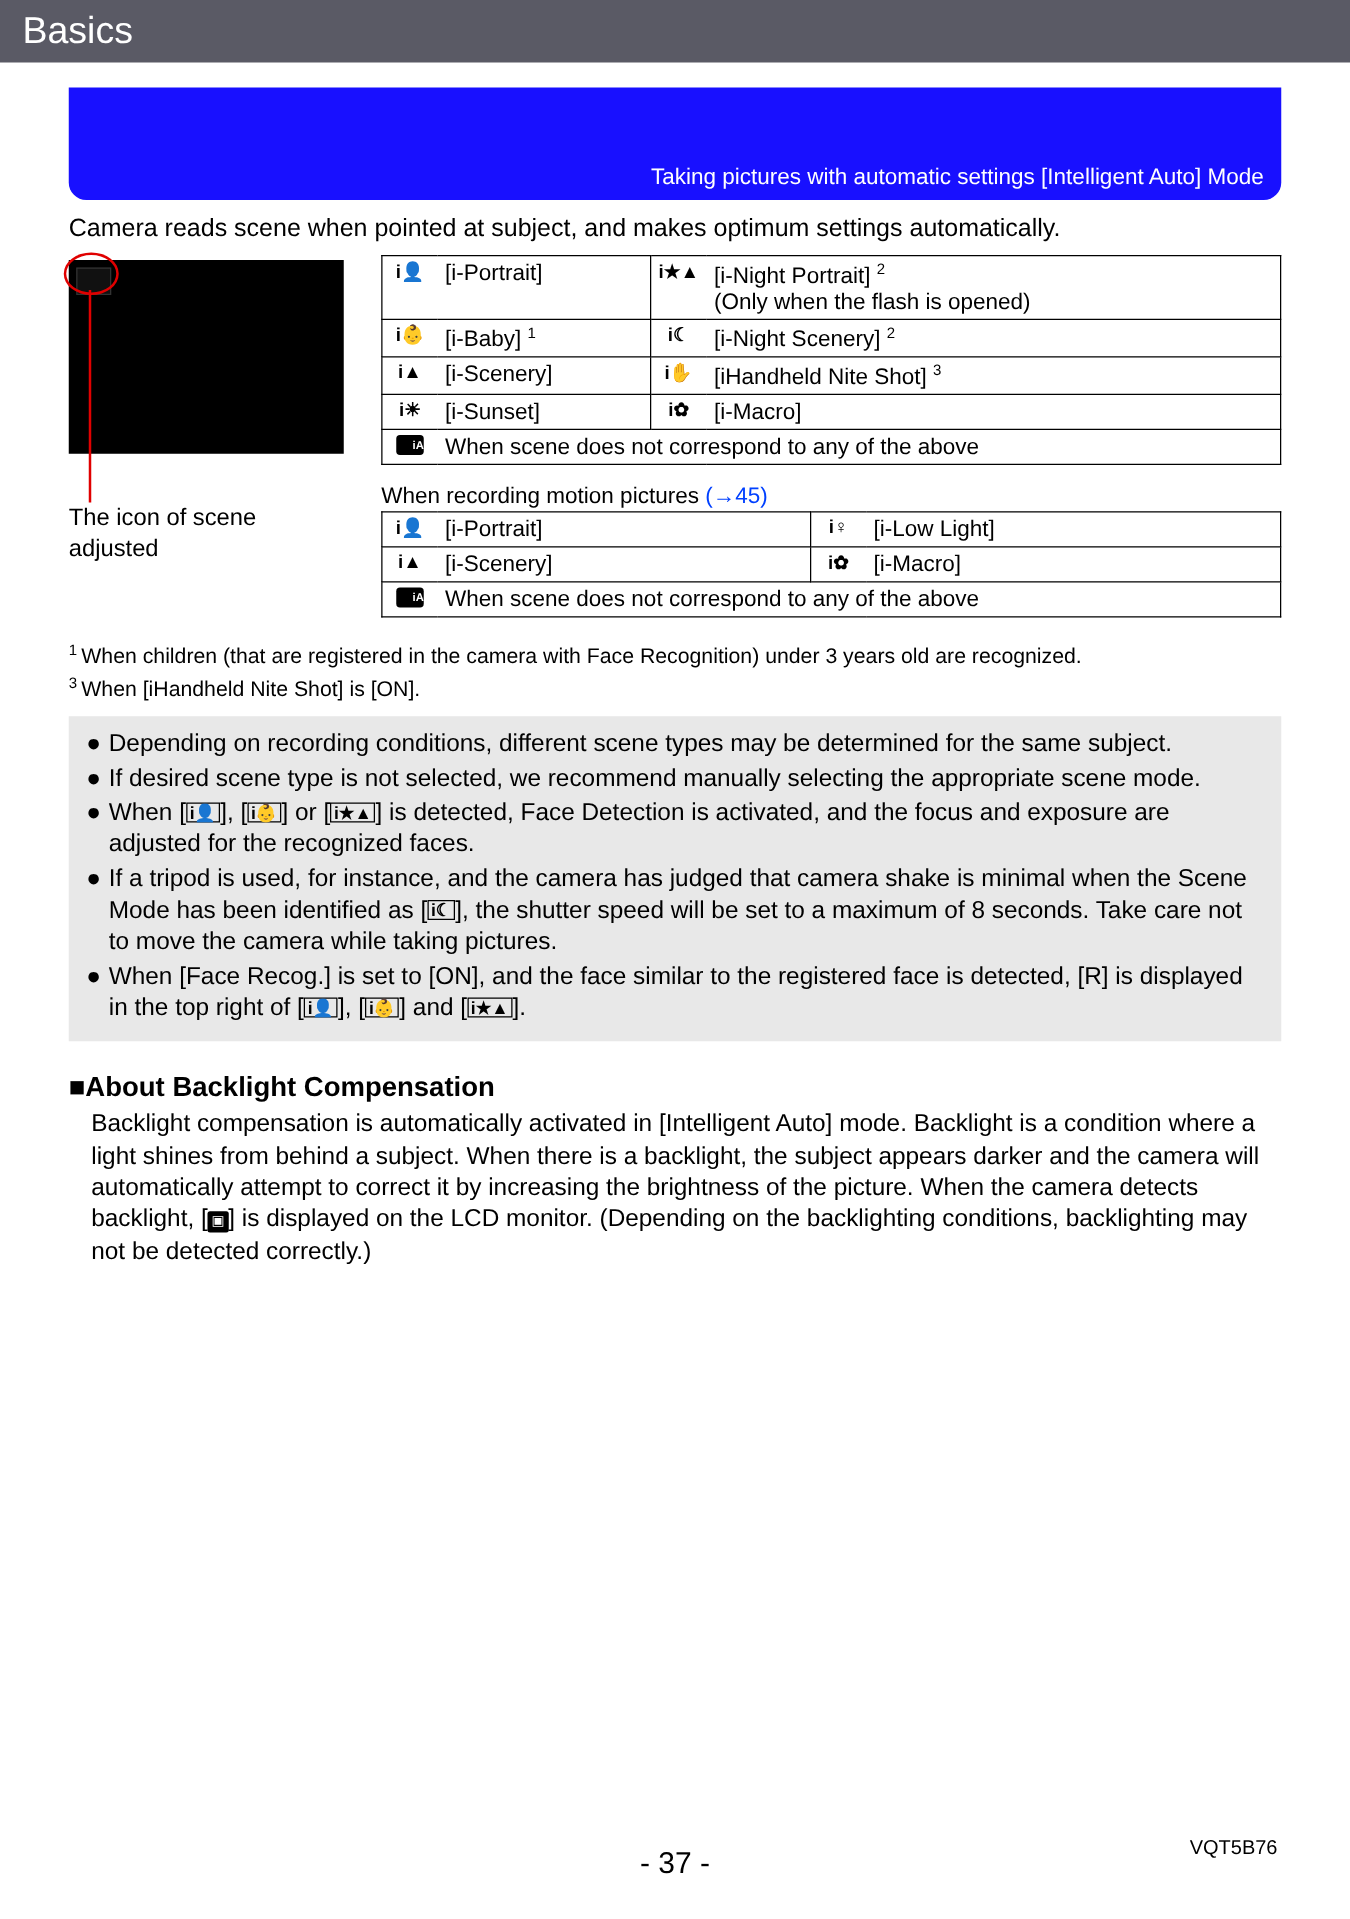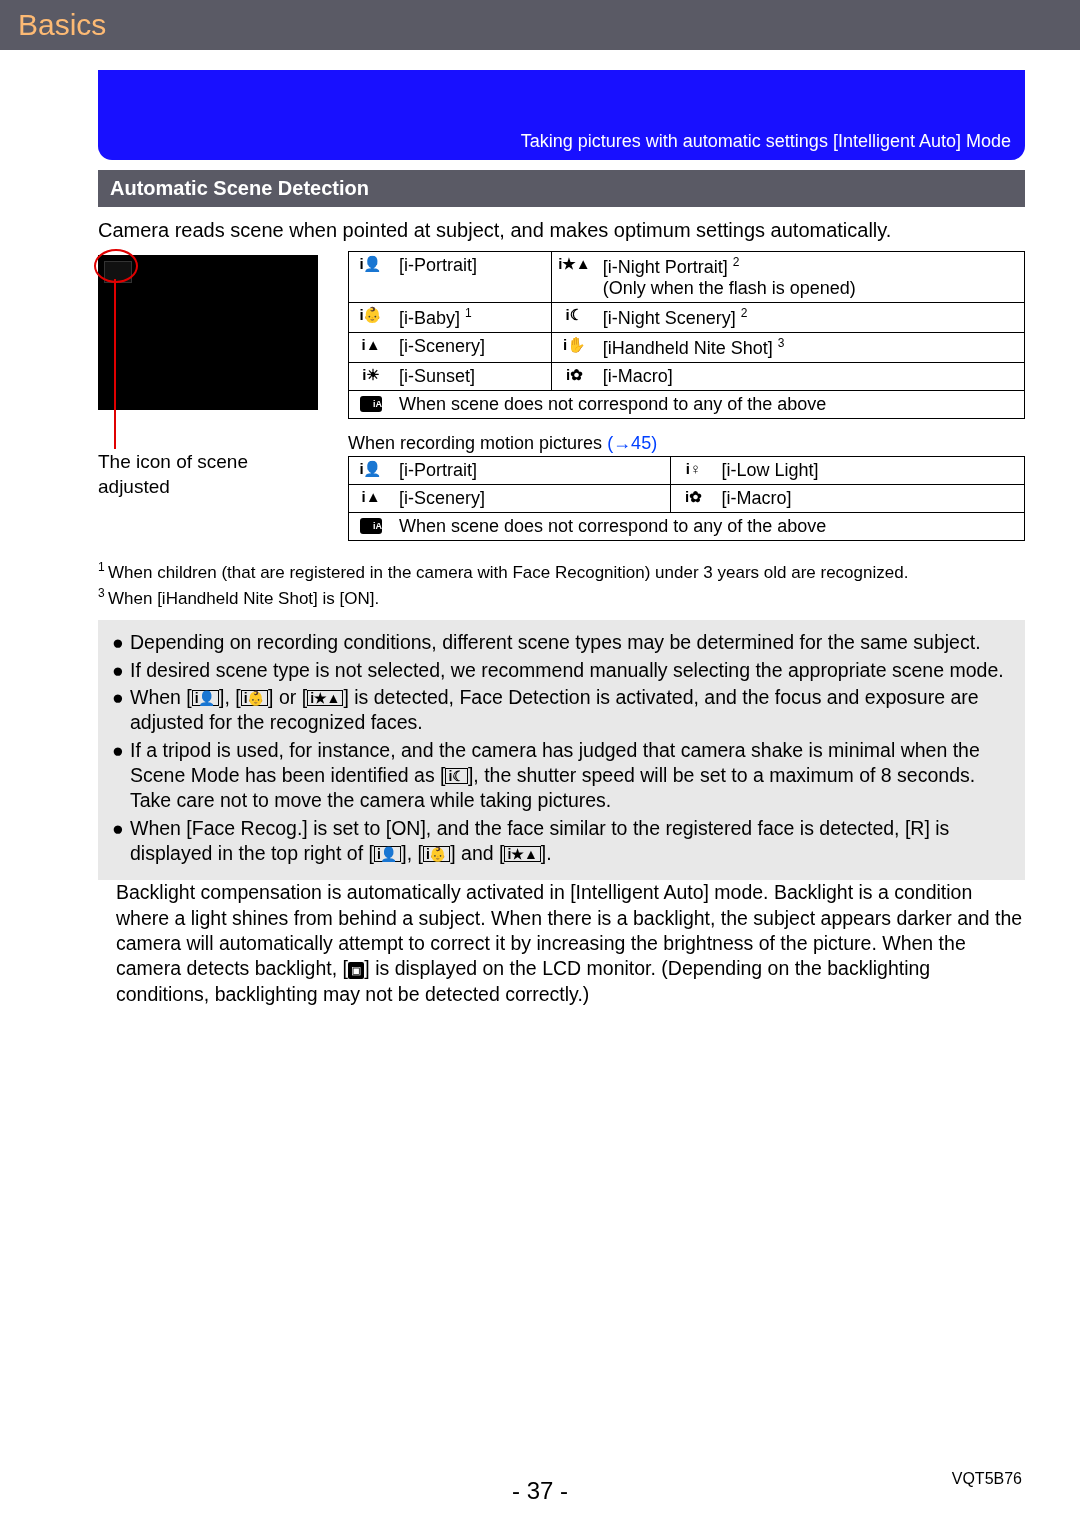--- a/index.html
+++ b/index.html
@@ -11,28 +11,27 @@
     width: 1080px;
   }
   .page {
     width: 1080px;
     min-height: 1535px;
     position: relative;
     box-sizing: border-box;
   }
   .header-bar {
     background: #5a5a65;
-    color: #fdba74;
+    color: #ffffff;
     font-size: 30px;
     padding: 8px 18px;
     font-weight: 400;
   }
   .content {
     padding: 0 55px;
-    margin-left: 43px;
   }
   .blue-banner {
     background: #1810ff;
     color: #fff;
     margin-top: 20px;
     height: 90px;
     border-radius: 0 0 14px 14px;
     display: flex;
     align-items: flex-end;
     justify-content: flex-end;
@@ -220,23 +219,20 @@
 <div class="page">
   <div class="header-bar">
     <span>Basics</span>
   </div>
 
   <div class="content">
     <div class="blue-banner">
       <span>Taking pictures with automatic settings  [Intelligent Auto] Mode</span>
     </div>
 
-    <div class="section-bar">
-      <span>Automatic Scene Detection</span>
-    </div>
 
     <div class="body-text">Camera reads scene when pointed at subject, and makes optimum settings automatically.</div>
 
     <div class="row-layout">
       <div class="preview-col">
         <div class="preview-box">
           <div class="preview-icon"></div>
           <div class="callout-circle"></div>
           <div class="callout-line"></div>
         </div>
@@ -327,20 +323,21 @@
       <div class="bullet-row">
           <span class="bul">●</span>
           <span><span>If a tripod is used, for instance, and the camera has judged that camera shake is minimal when the Scene Mode has been identified as [</span><span class="inline-icon">i☾</span><span>], the shutter speed will be set to a maximum of 8 seconds. Take care not to move the camera while taking pictures.</span></span>
         </div>
       <div class="bullet-row">
           <span class="bul">●</span>
           <span><span>When [Face Recog.] is set to [ON], and the face similar to the registered face is detected, [R] is displayed in the top right of [</span><span class="inline-icon">i👤</span><span>], [</span><span class="inline-icon">i👶</span><span>] and [</span><span class="inline-icon">i★▲</span><span>].</span></span>
         </div>
     </div>
 
+    <div class="about-heading">■About Backlight Compensation</div>
     <div class="about-text">
       <span>Backlight compensation is automatically activated in [Intelligent Auto] mode. Backlight is a condition where a light shines from behind a subject. When there is a backlight, the subject appears darker and the camera will automatically attempt to correct it by increasing the brightness of the picture. When the camera detects backlight, [</span><span class="inline-icon-dark">▣</span><span>] is displayed on the LCD monitor. (Depending on the backlighting conditions, backlighting may not be detected correctly.)</span>
     </div>
   </div>
 
   <div class="page-footer">- 37 -</div>
   <div class="doc-id">VQT5B76</div>
 </div>
 
 </body></html>

